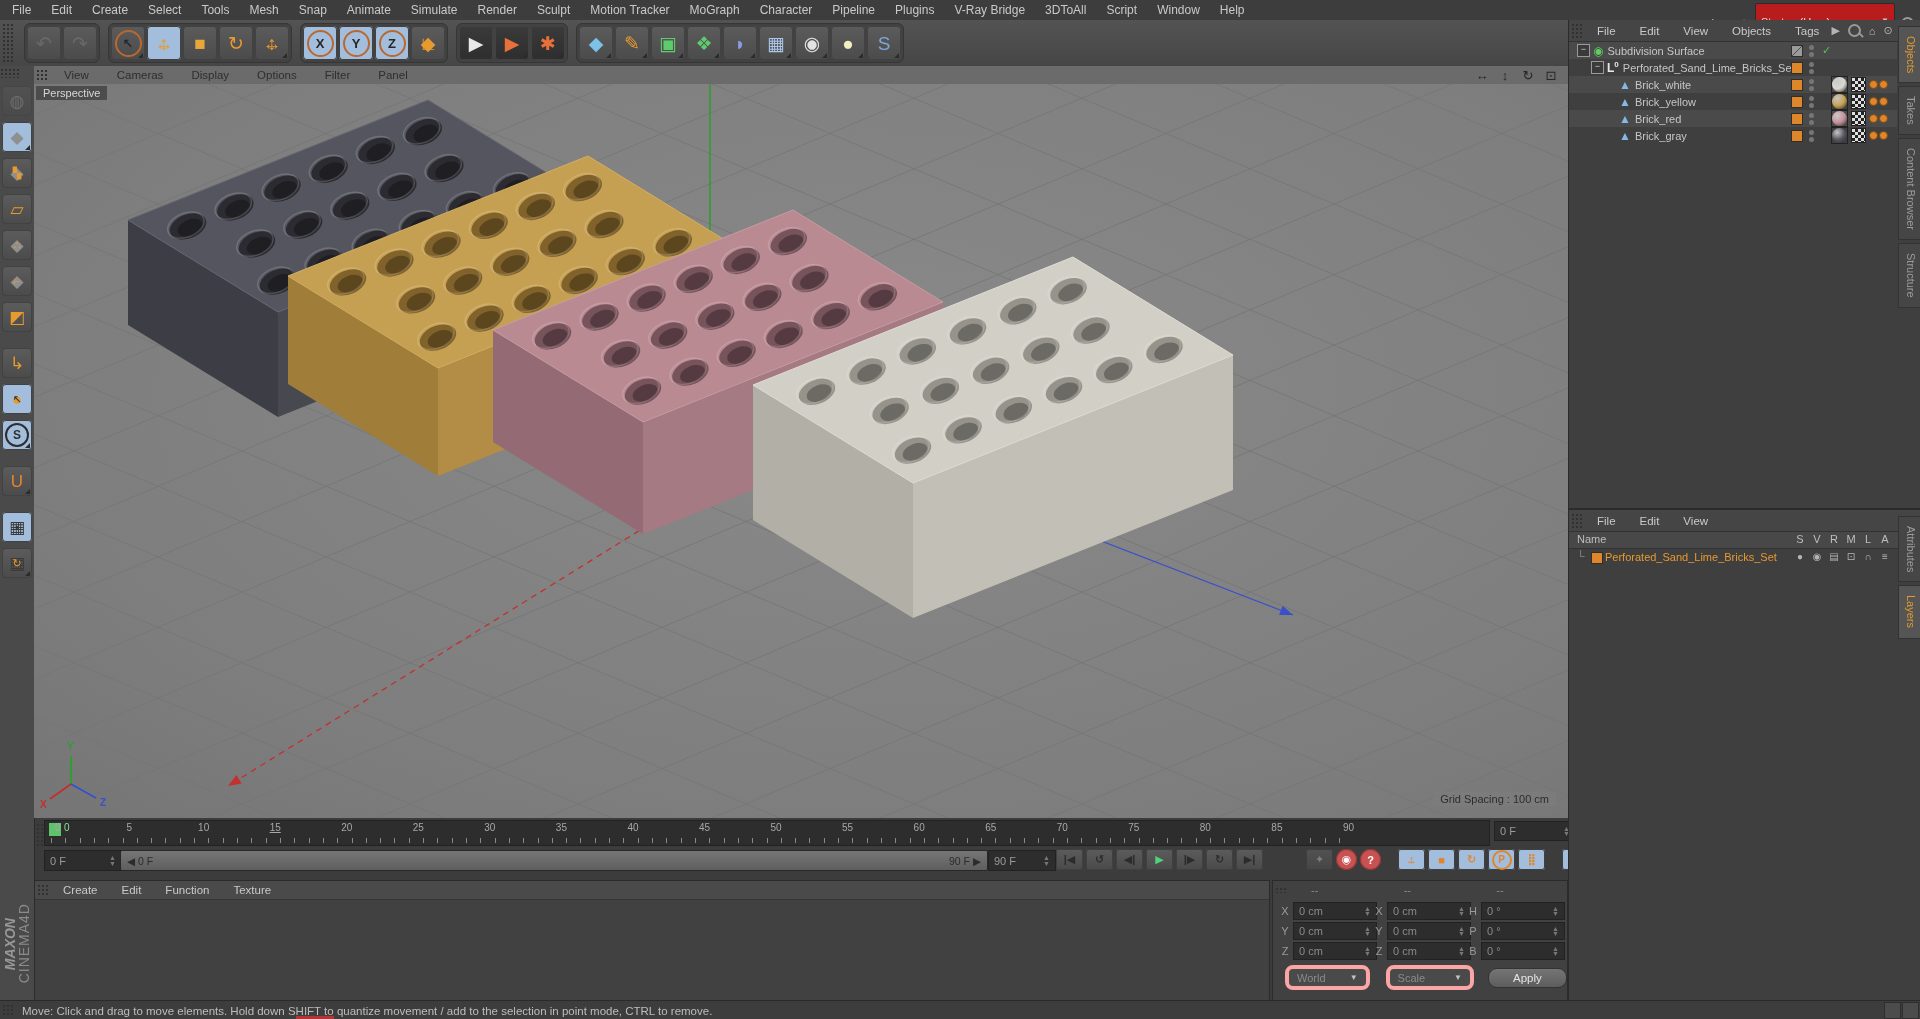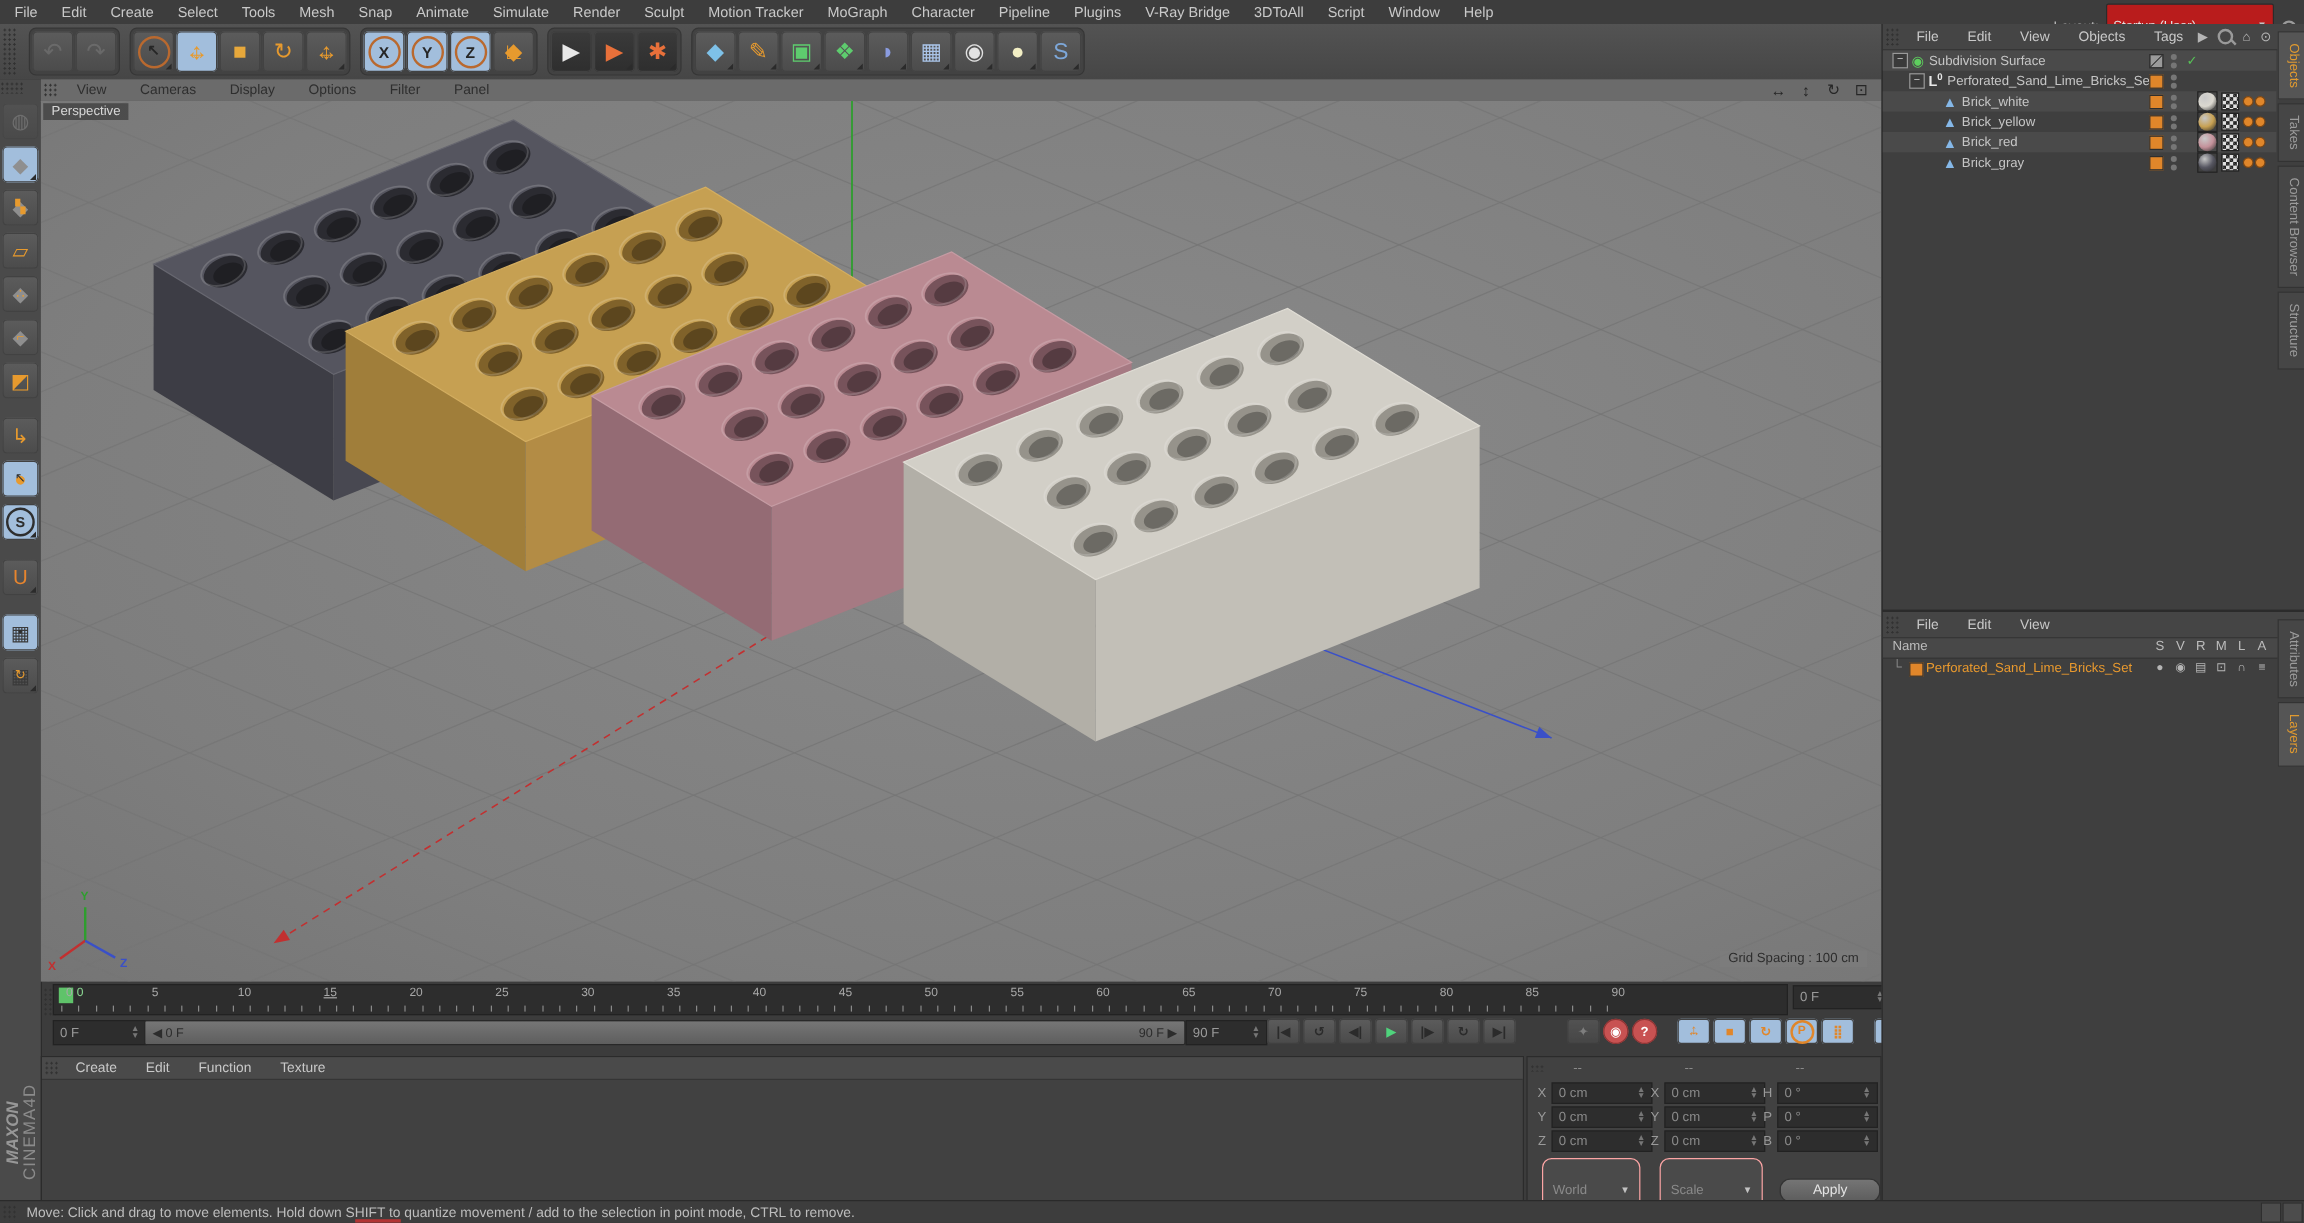--- a/index.html
+++ b/index.html
@@ -108,22 +108,22 @@
   #coord-panel{position:absolute;left:1272px;top:880px;width:294px;height:119px;background:#414141;
                border:1px solid #2b2b2b;font-size:11px;}
   #coord-head{display:flex;color:#8a8a8a;padding-top:3px;}
   #coord-head span{width:94px;padding-left:22px;}
   .co-col{position:absolute;top:20px;}
   .co-row{display:flex;align-items:center;height:20px;}
   .co-lab{width:12px;color:#9a9a9a;text-align:center;}
   .co-field{width:72px;height:16px;margin-left:2px;}
   .co-field .val{color:#8a8a8a;}
   #coord-bottom{position:absolute;left:0;top:84px;width:294px;display:flex;align-items:center;}
-  .co-dd{height:17px;background:#4a4a4a;border:1px solid #fca5a5;border-radius:8px;color:#8a8a8a;
-         display:flex;align-items:center;padding:17px 8px;font-size:11px;text-align:center;}
+  .co-dd{height:17px;background:#4a4a4a;border:4px solid #fca5a5;border-radius:8px;color:#8a8a8a;
+         display:flex;align-items:center;padding:0 8px;font-size:11px;text-align:center;}
   #apply-btn{width:84px;height:18px;border-radius:9px;background:linear-gradient(#757575,#5d5d5d);
              border:1px solid #333;color:#e4e4e4;font-size:11.5px;display:flex;align-items:center;justify-content:center;}
   
   #right{position:absolute;left:1568px;top:20px;width:352px;height:980px;background:#3f3f3f;
          border-left:1px solid #2b2b2b;}
   .panel-menu{height:21px;display:flex;align-items:center;border-bottom:1px solid #333;background:#454545;}
   .pmi-icons{margin-left:auto;display:flex;gap:8px;align-items:center;padding-right:30px;color:#b5b5b5;font-size:11px;}
   #om{position:absolute;left:0;top:0;width:352px;height:488px;}
   #om-tree{position:absolute;left:0;top:22px;width:328px;}
   .om-row{height:17px;display:flex;align-items:center;position:relative;font-size:11px;color:#c6c6c6;}

